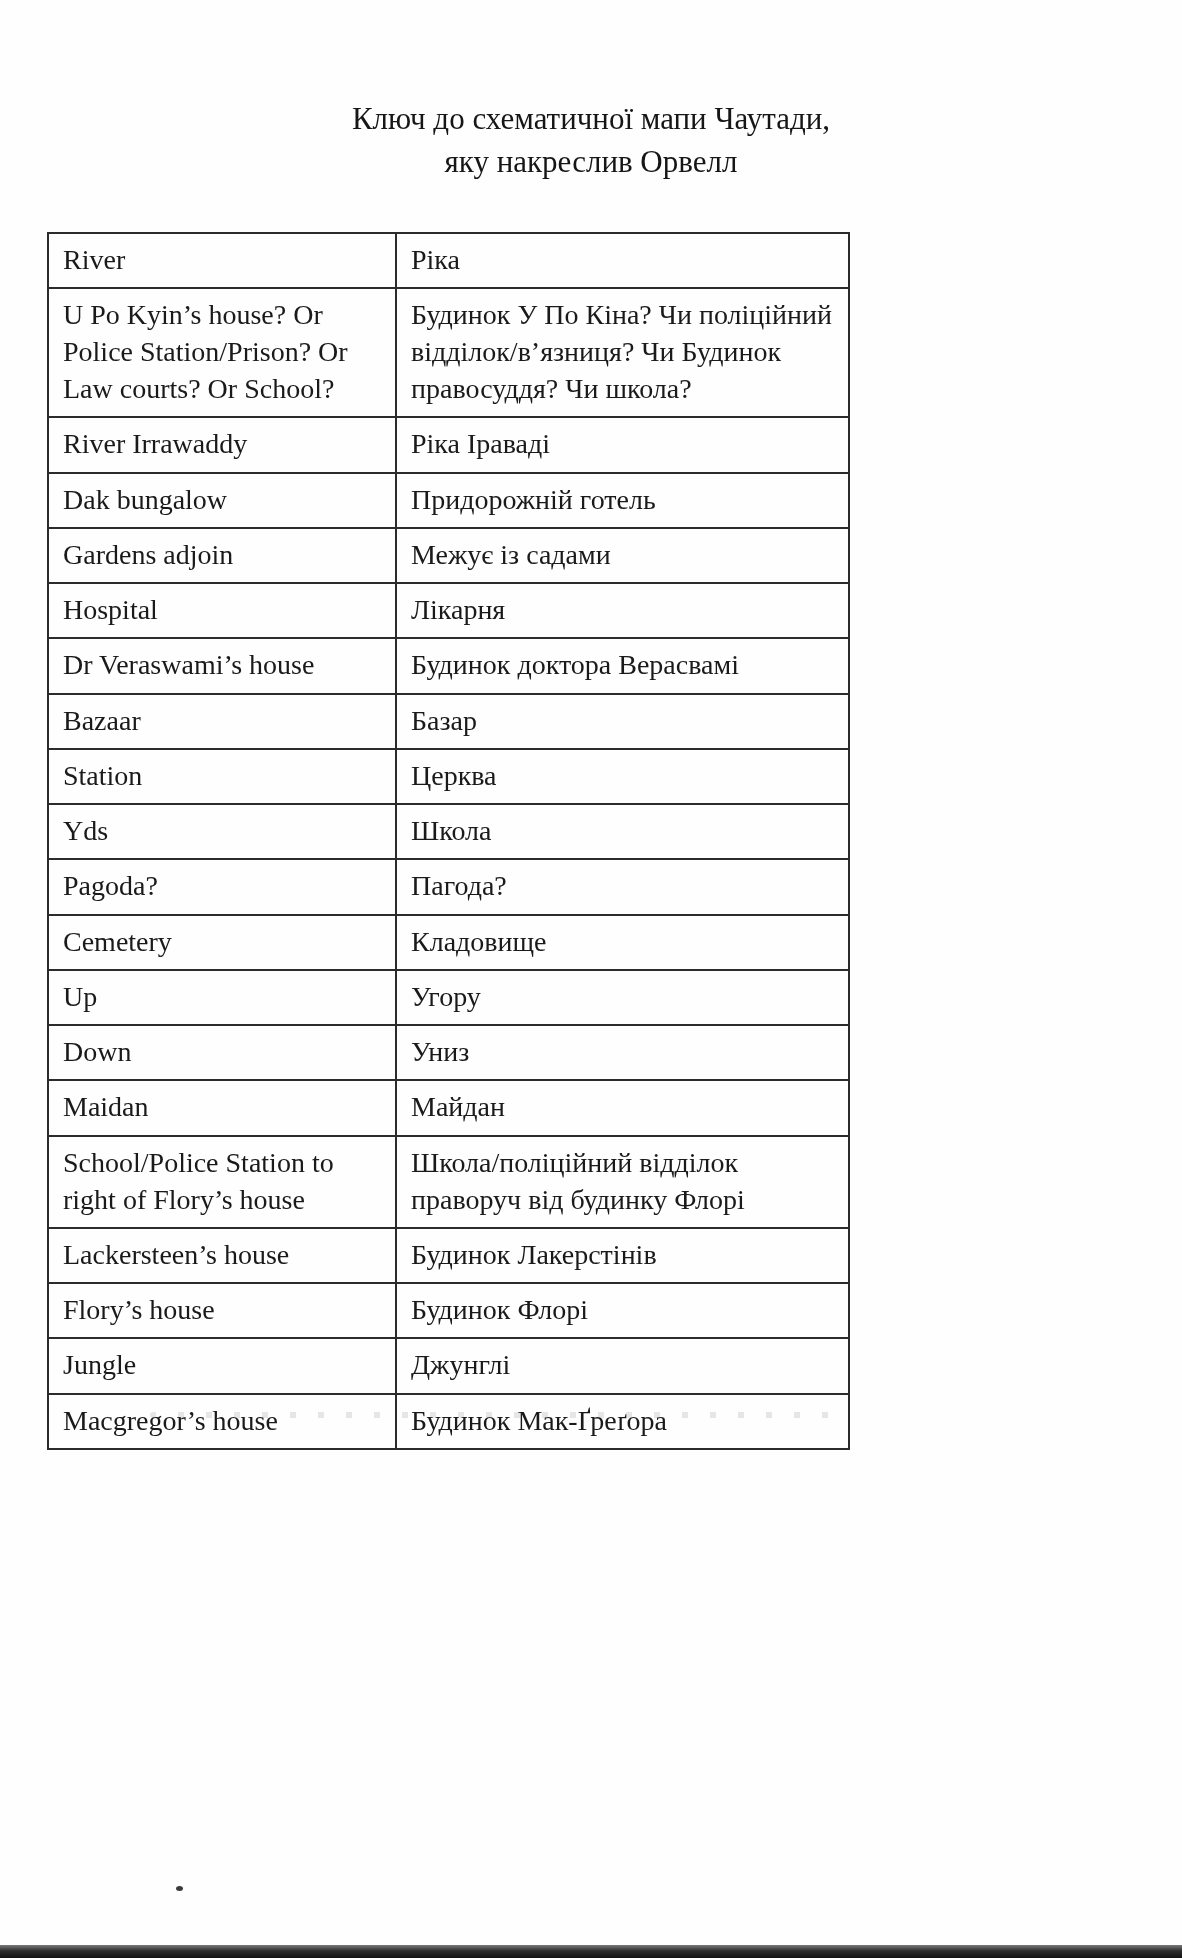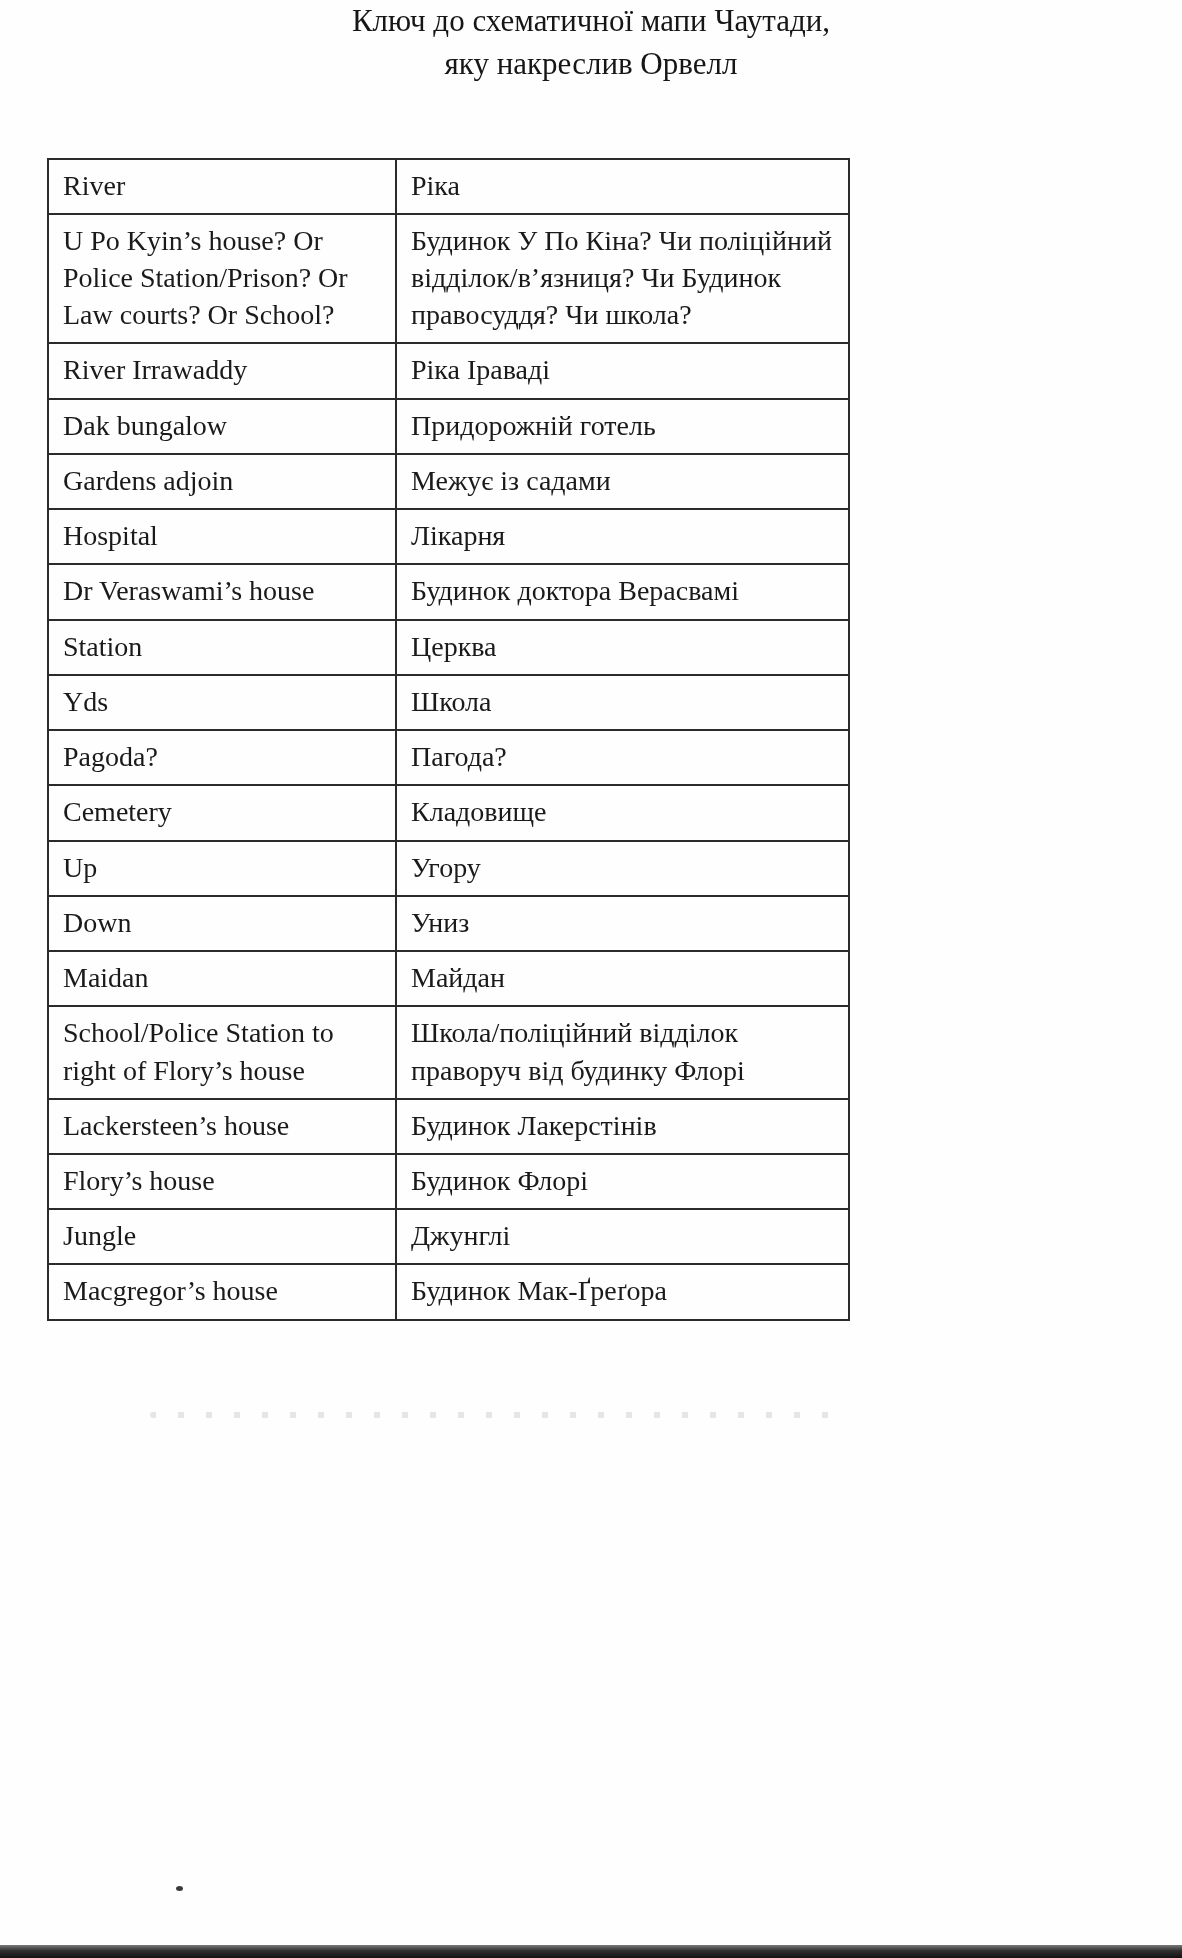--- a/index.html
+++ b/index.html
@@ -11,33 +11,34 @@
     position: relative;
     width: 1182px;
     height: 1958px;
     background: #fefefe;
     font-family: "Liberation Serif", "DejaVu Serif", serif;
     color: #171717;
     overflow: hidden;
   }
   .title {
     text-align: center;
+    padding-top: 98px;
     font-size: 31px;
     line-height: 1.38;
     color: #161616;
   }
   .title div {
     white-space: nowrap;
   }
   table.keytable {
     border-collapse: collapse;
     table-layout: fixed;
     width: 801px;
     margin-left: 47px;
-    margin-top: 72px;
+    margin-top: 48px;
     border-radius: 10px;
   }
   table.keytable col.c-en { width: 348px; }
   table.keytable col.c-uk { width: 453px; }
   table.keytable td {
     border: 2px solid #2b2b2b;
     font-size: 28px;
     line-height: 1.33;
     padding: 7px 14px 9px 14px;
     vertical-align: top;
@@ -111,20 +112,24 @@
         </tr>
         <tr>
           <td>Hospital</td>
           <td>Лікарня</td>
         </tr>
         <tr>
           <td>Dr Veraswami’s house</td>
           <td>Будинок доктора Верасвамі</td>
         </tr>
         <tr>
+          <td>Bazaar</td>
+          <td>Базар</td>
+        </tr>
+        <tr>
           <td>Station</td>
           <td>Церква</td>
         </tr>
         <tr>
           <td>Yds</td>
           <td>Школа</td>
         </tr>
         <tr>
           <td>Pagoda?</td>
           <td>Пагода?</td>

